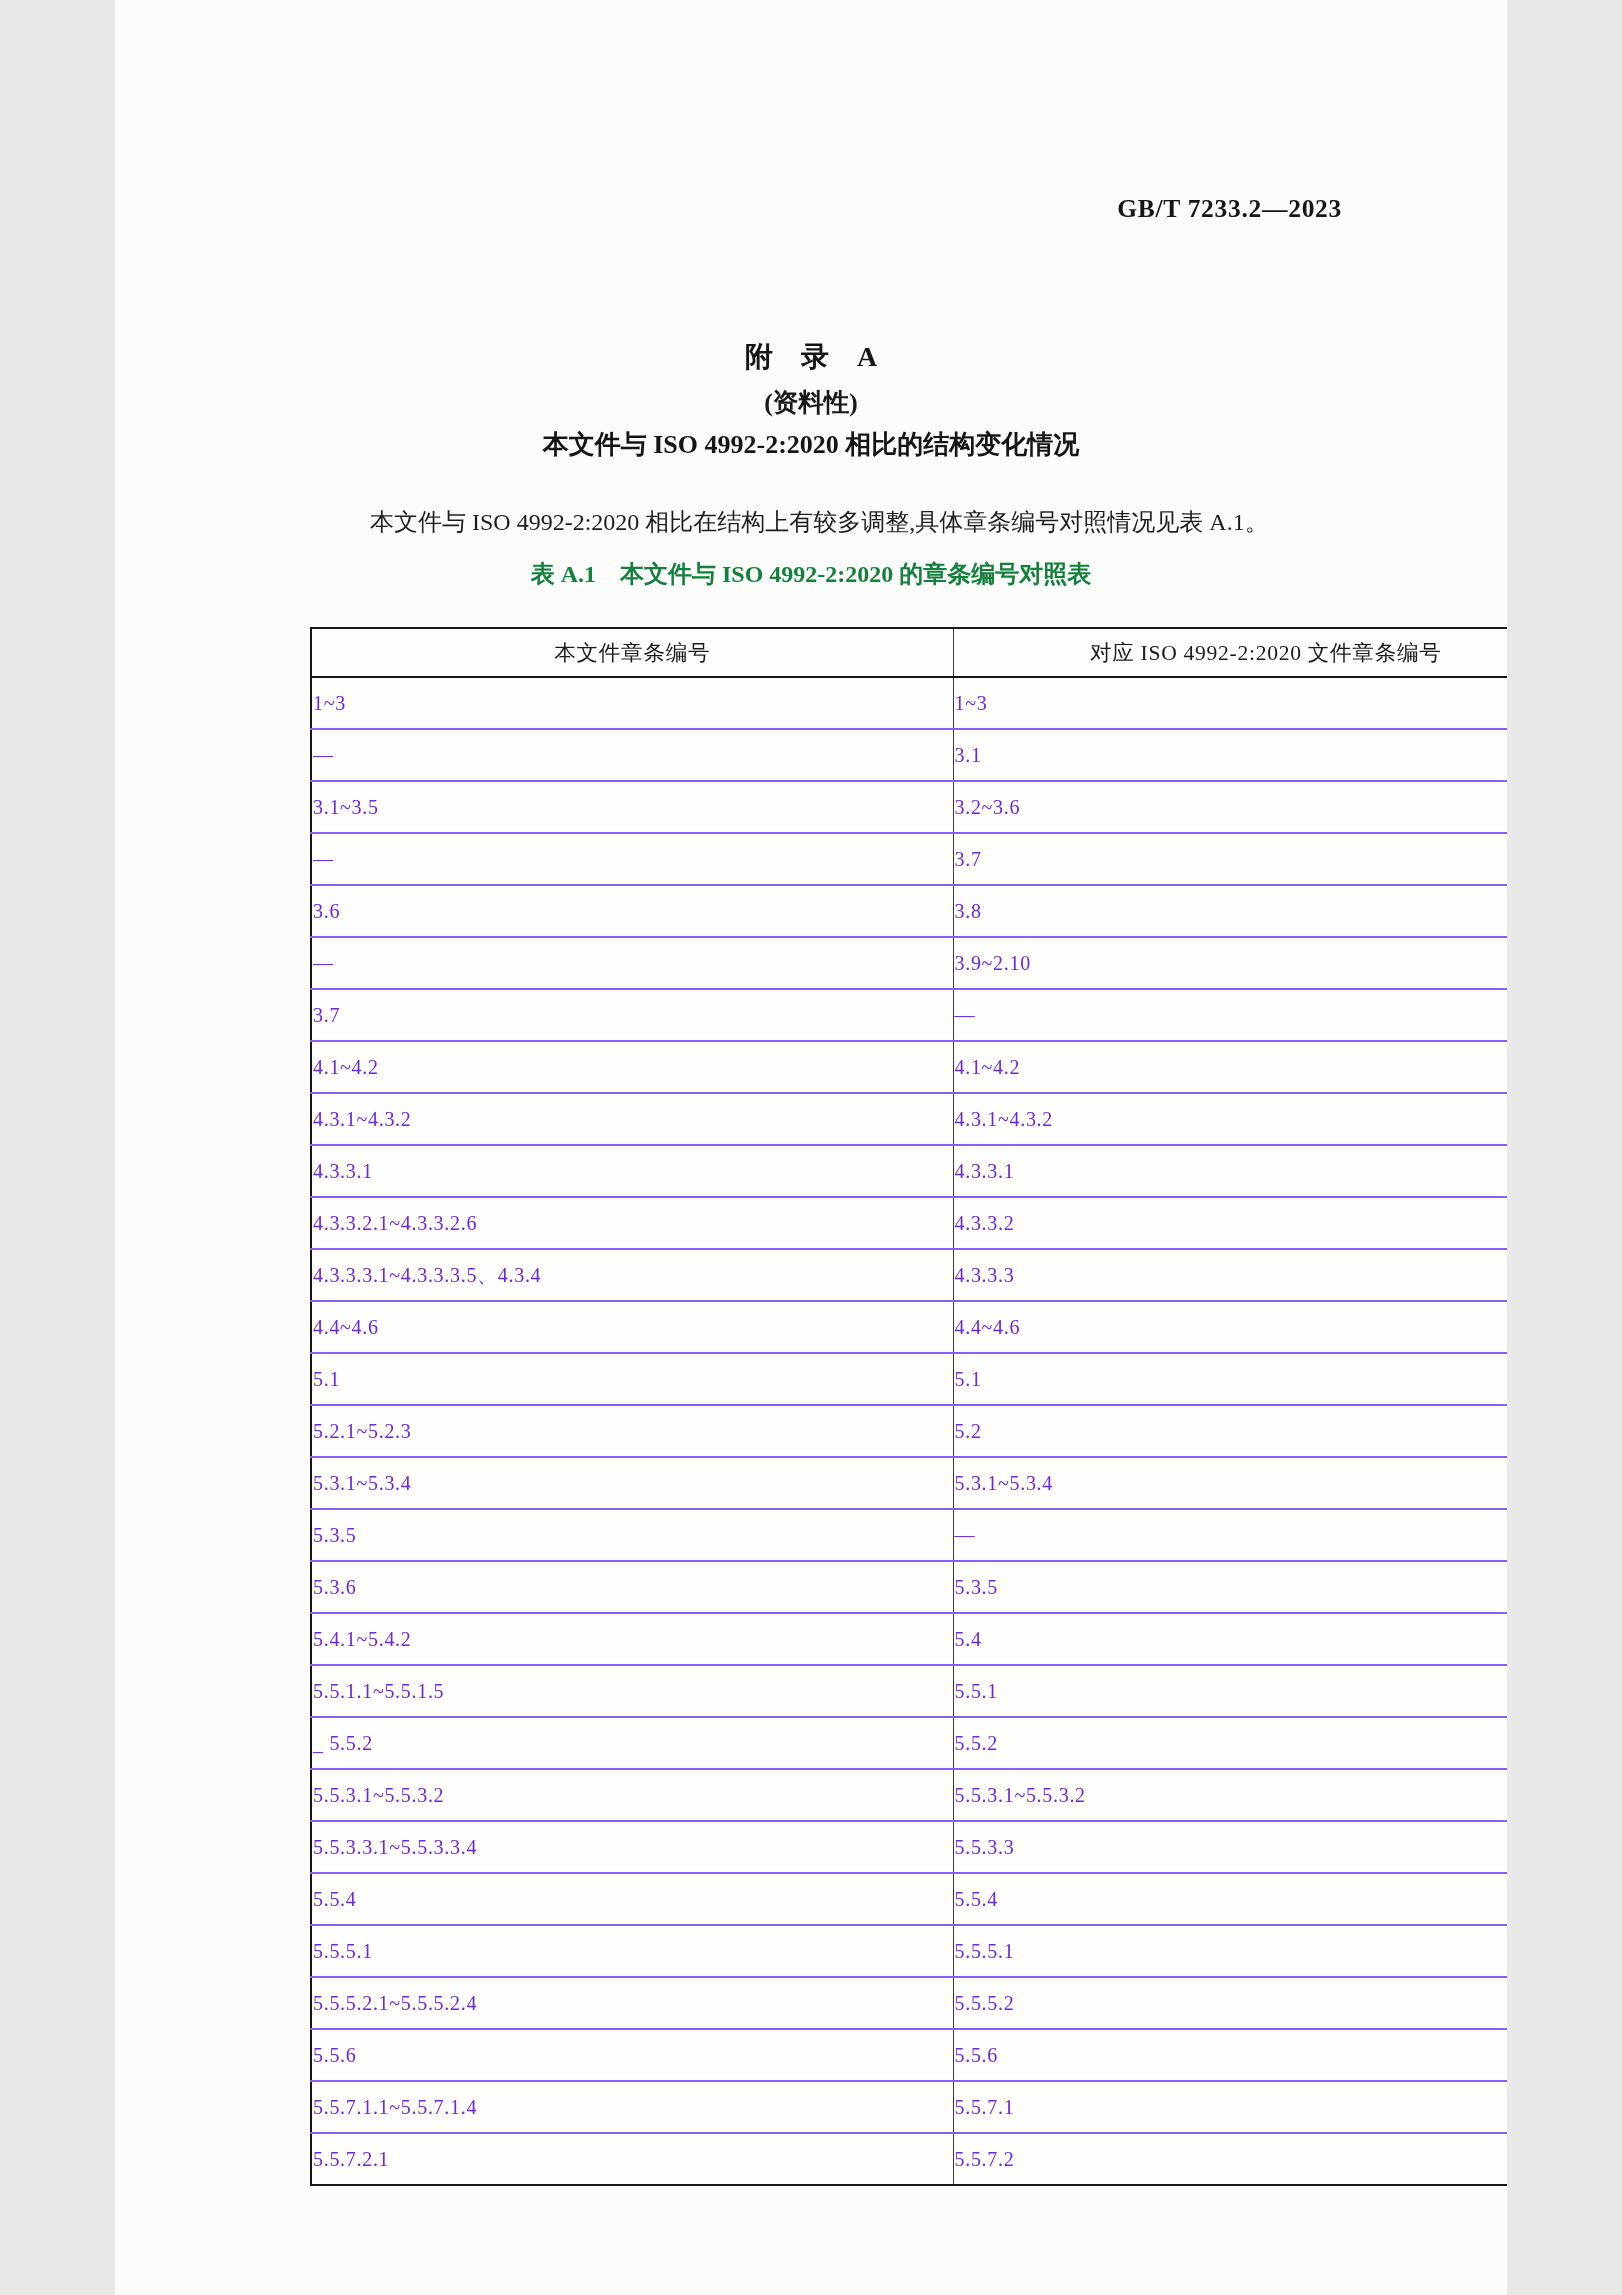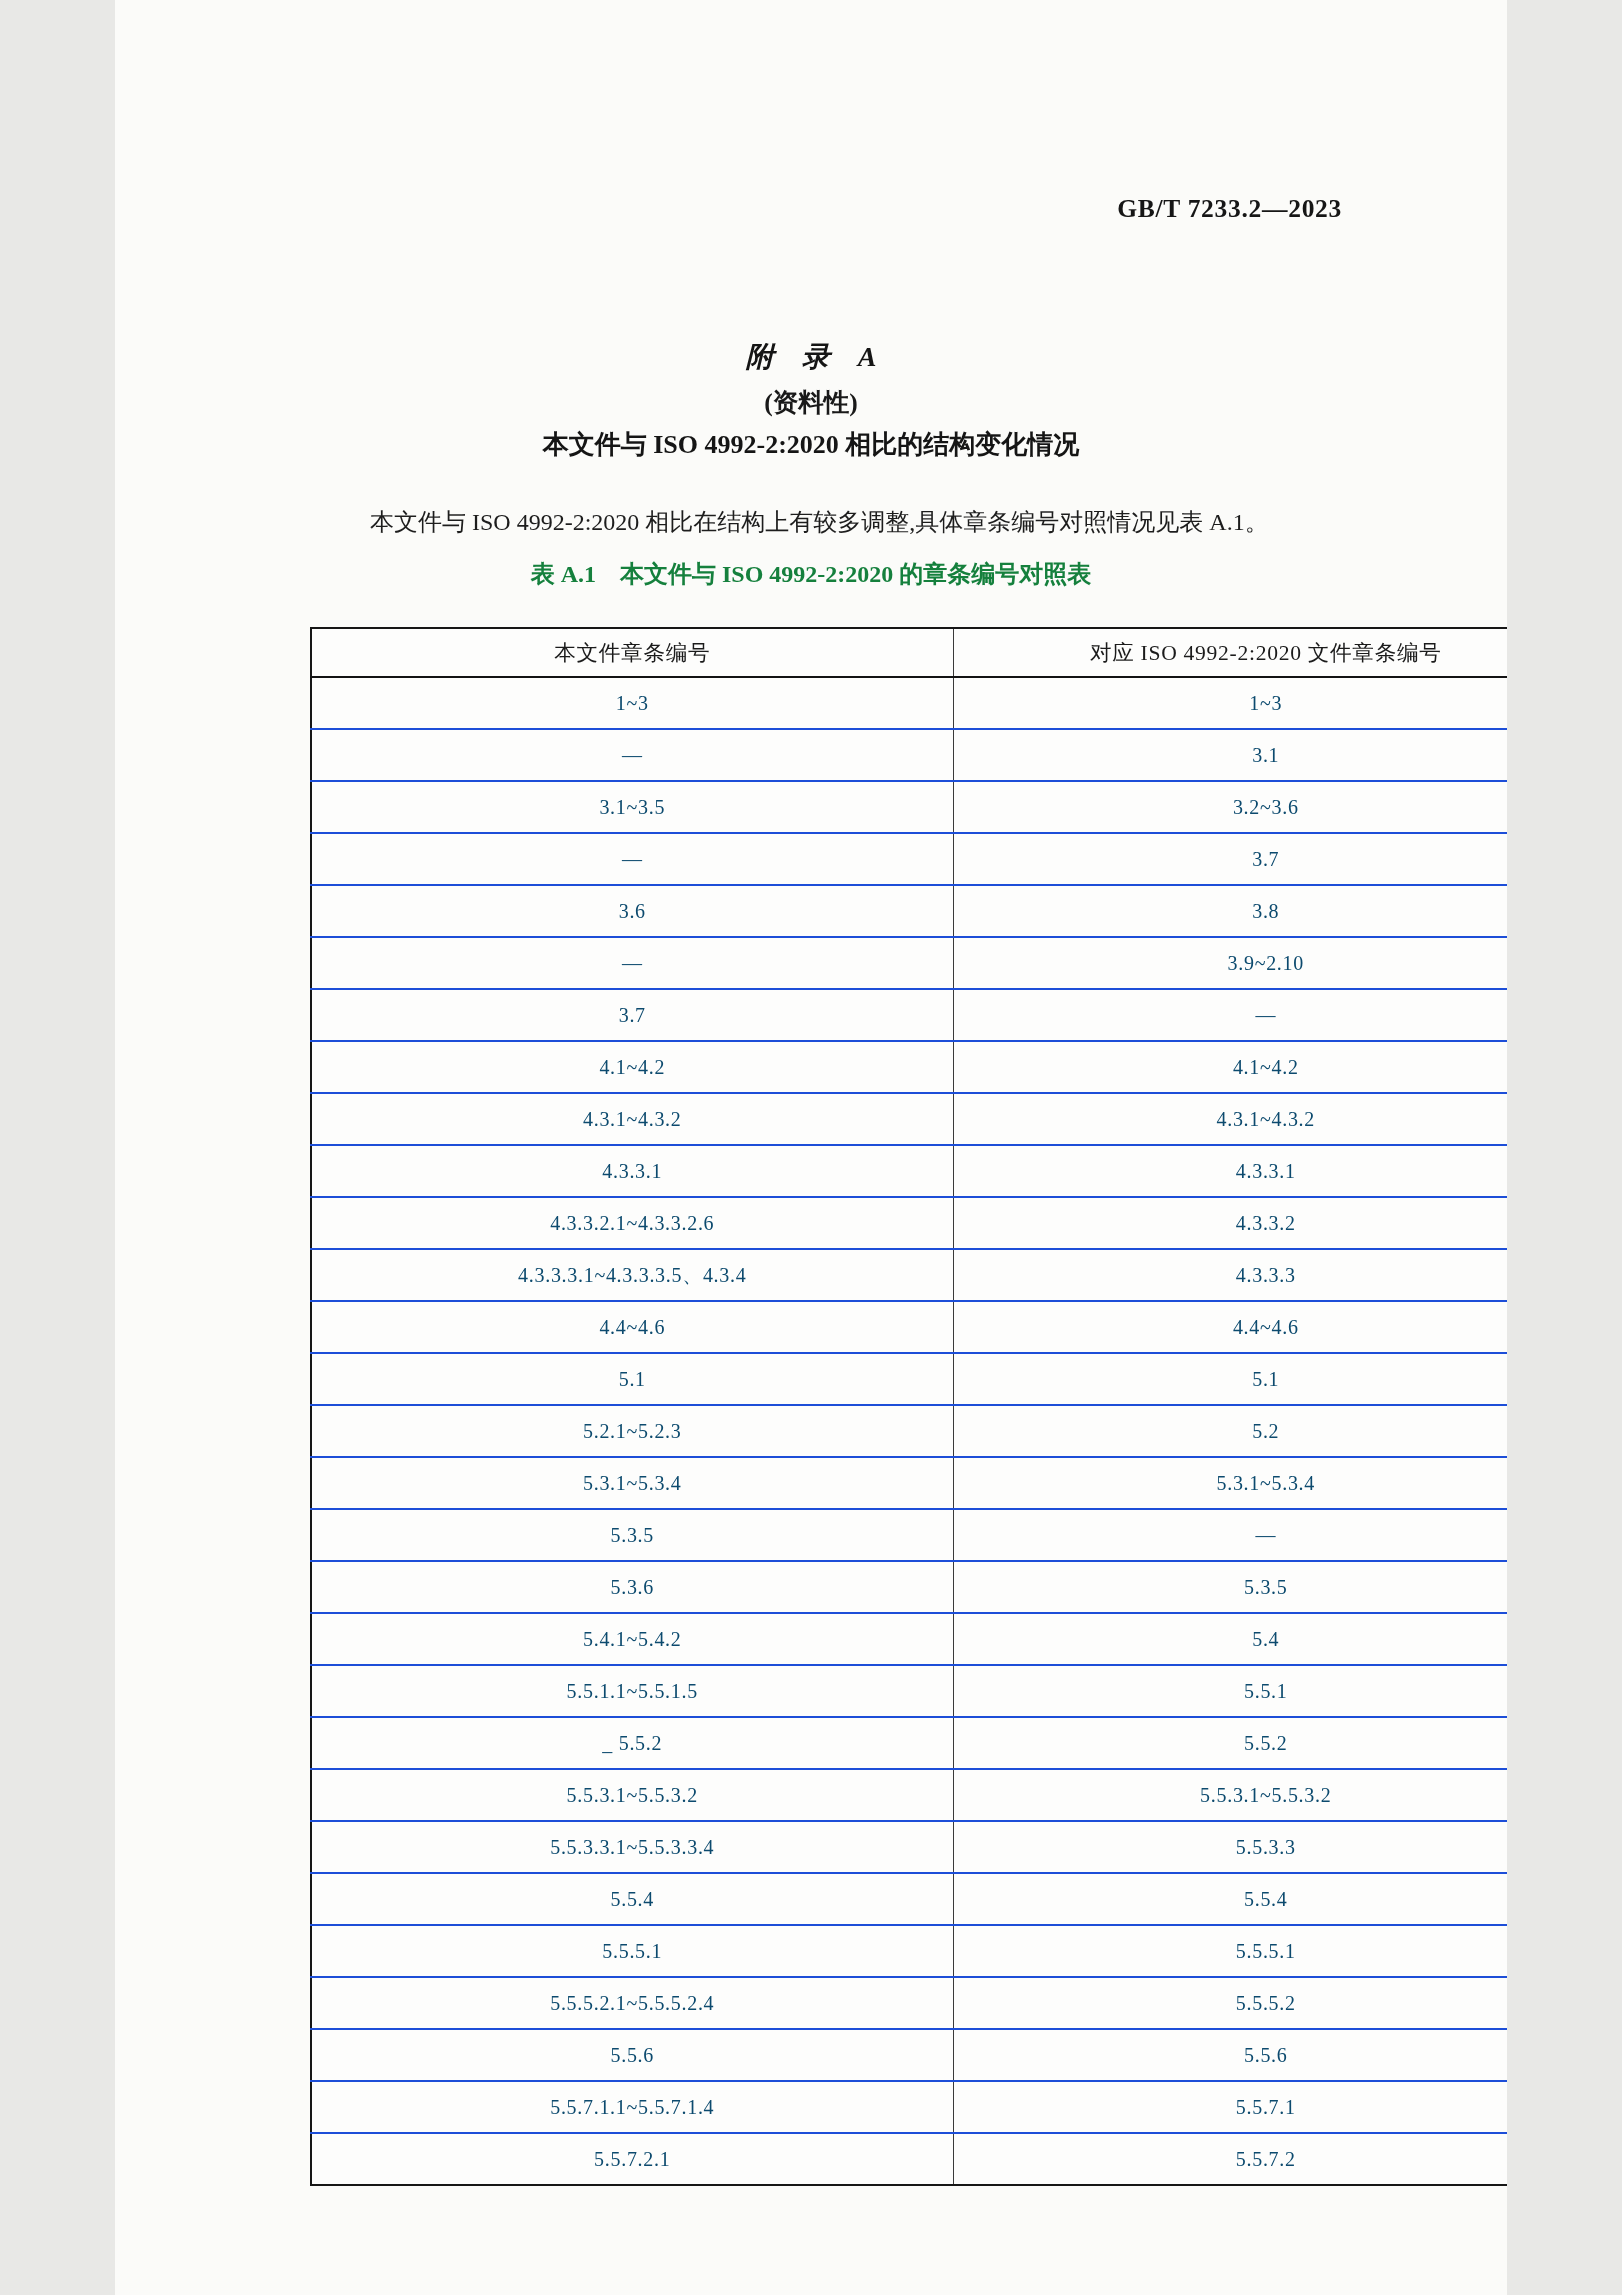--- a/index.html
+++ b/index.html
@@ -28,21 +28,20 @@
   }
   .appendix-title {
     position: absolute;
     top: 338px;
     left: 0;
     width: 100%;
     text-align: center;
     font-size: 28px;
     font-weight: bold;
     color: #151515;
-    font-style: italic;
   }
   .appendix-subtitle {
     position: absolute;
     top: 385px;
     left: 0;
     width: 100%;
     text-align: center;
     font-size: 25.5px;
     font-weight: bold;
     color: #191919;
@@ -95,24 +94,24 @@
     font-weight: normal;
     text-align: center;
     vertical-align: middle;
     border-bottom: 2.6px solid #131313;
     color: #1b1b1b;
     letter-spacing: 0.7px;
   }
   table.cmp-table td {
     height: 48px;
     font-size: 20px;
-    text-align: center;
+    text-align: left;
     vertical-align: middle;
-    border-top: 2px solid #1d4ed8;
-    color: #0c4a6e;
+    border-top: 2px solid #8b5cf6;
+    color: #6d28d9;
     letter-spacing: 0.7px;
   }
   table.cmp-table th:first-child,
   table.cmp-table td:first-child {
     border-right: 1.3px solid #3a3a3a;
   }
   .page-number {
     position: absolute;
     top: 2125px;
     left: 1386px;

